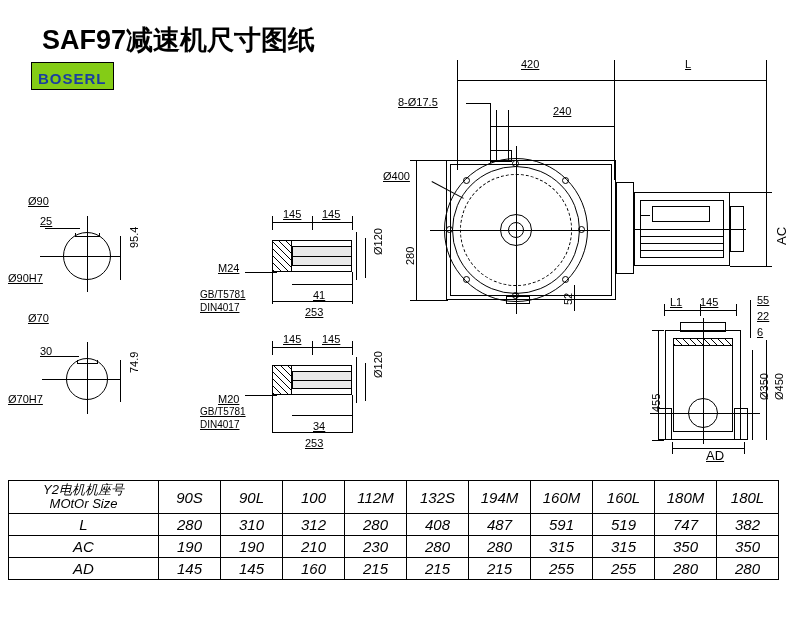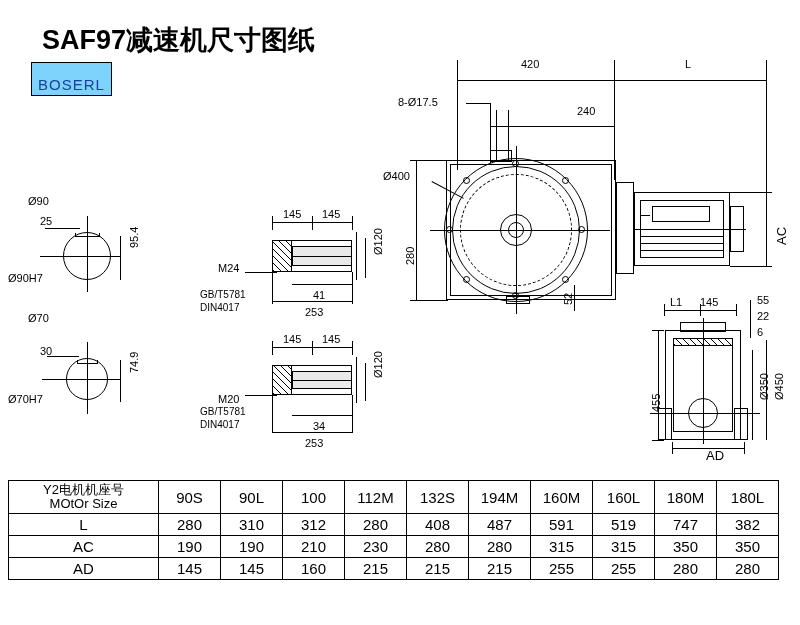--- a/index.html
+++ b/index.html
@@ -16,32 +16,32 @@
   
   .title{
     position:absolute;left:30px;top:22px;
     font-size:27px;font-weight:bold;letter-spacing:0px;
     white-space:nowrap;
     margin-left:12px;
   }
   .brand{
     position:absolute;left:31px;top:62px;
     border:1px solid #000;
-    padding:13px 6px 2px 6px;
-    font-size:15px;font-weight:normal;
+    padding:7px 6px 2px 6px;
+    font-size:15px;font-weight:bold;
     color:#1a3fa0;
     letter-spacing:1px;
-    background:#7dd3fc;
+    background:#84cc16;
   }
 
   
   .ln{position:absolute;background:#000;}
   .h{height:1px;}
   .v{width:1px;}
-  .lbl{position:absolute;font-size:11px;white-space:nowrap;}
+  .lbl{position:absolute;font-size:11px;white-space:nowrap;text-decoration:underline;}
   .lblv{position:absolute;font-size:11px;white-space:nowrap;
         transform-origin:0 0;transform:rotate(-90deg);}
   .box{position:absolute;border:1px solid #000;box-sizing:border-box;}
   .circ{position:absolute;border:1px solid #000;border-radius:50%;box-sizing:border-box;}
   .hatch{
     background-image:repeating-linear-gradient(45deg,#000 0 1px,transparent 1px 5px);
   }
   .gray{background:#e9e9e9;}
 
   
@@ -50,20 +50,21 @@
     border-collapse:collapse;
     font-size:15px;
   }
   table.spec td,table.spec th{
     border:1px solid #000;
     text-align:center;
     padding:2px 9px;
     font-weight:normal;
     height:22px;
     box-sizing:border-box;
+    font-style:italic;
   }
   table.spec td.rowhead{
     width:150px;text-align:center;
   }
   table.spec td.colhead{width:62px;}
   td.firstcell{
     text-align:left;
     font-size:13px;
     line-height:14px;
     padding-left:4px;
@@ -183,21 +184,21 @@
     <div class="ln h" style="left:614px;top:80px;width:152px;"></div>
     <div class="ln v" style="left:766px;top:74px;height:12px;"></div>
     <div class="ln v" style="left:614px;top:60px;height:120px;"></div>
     <div class="ln v" style="left:457px;top:60px;height:110px;"></div>
     <div class="ln v" style="left:766px;top:60px;height:140px;"></div>
 
     <div class="lbl" style="left:398px;top:96px;">8-Ø17.5</div>
     <div class="ln h" style="left:466px;top:103px;width:24px;"></div>
     <div class="ln v" style="left:490px;top:103px;height:60px;"></div>
 
-    <div class="lbl" style="left:577px;top:105px;">240</div>
+    <div class="lbl" style="left:553px;top:105px;">240</div>
     <div class="ln h" style="left:490px;top:126px;width:124px;"></div>
     <div class="ln v" style="left:490px;top:120px;height:12px;"></div>
     <div class="ln v" style="left:614px;top:120px;height:12px;"></div>
     <div class="ln v" style="left:496px;top:110px;height:50px;"></div>
     <div class="ln v" style="left:508px;top:110px;height:50px;"></div>
 
     <div class="lbl" style="left:383px;top:170px;">Ø400</div>
     <div class="ln h" style="left:432px;top:181px;width:36px;transform:rotate(28deg);transform-origin:0 0;"></div>
 
     <div class="box" style="left:446px;top:160px;width:170px;height:140px;"></div>

